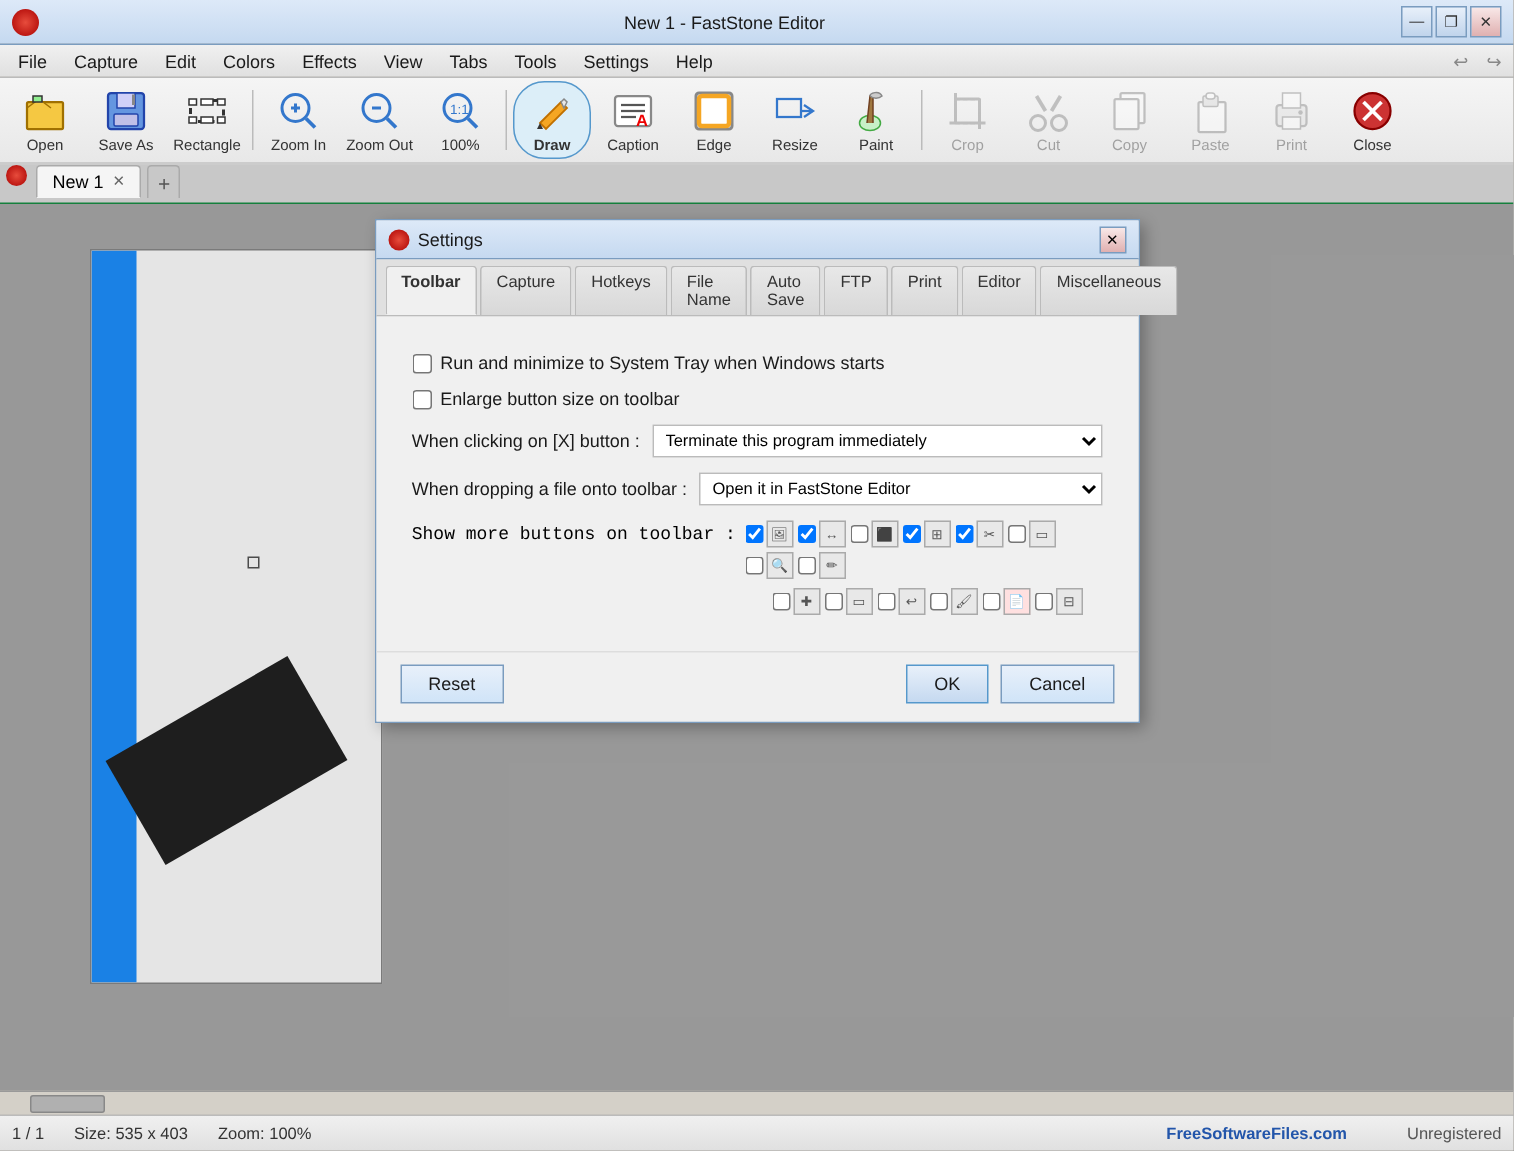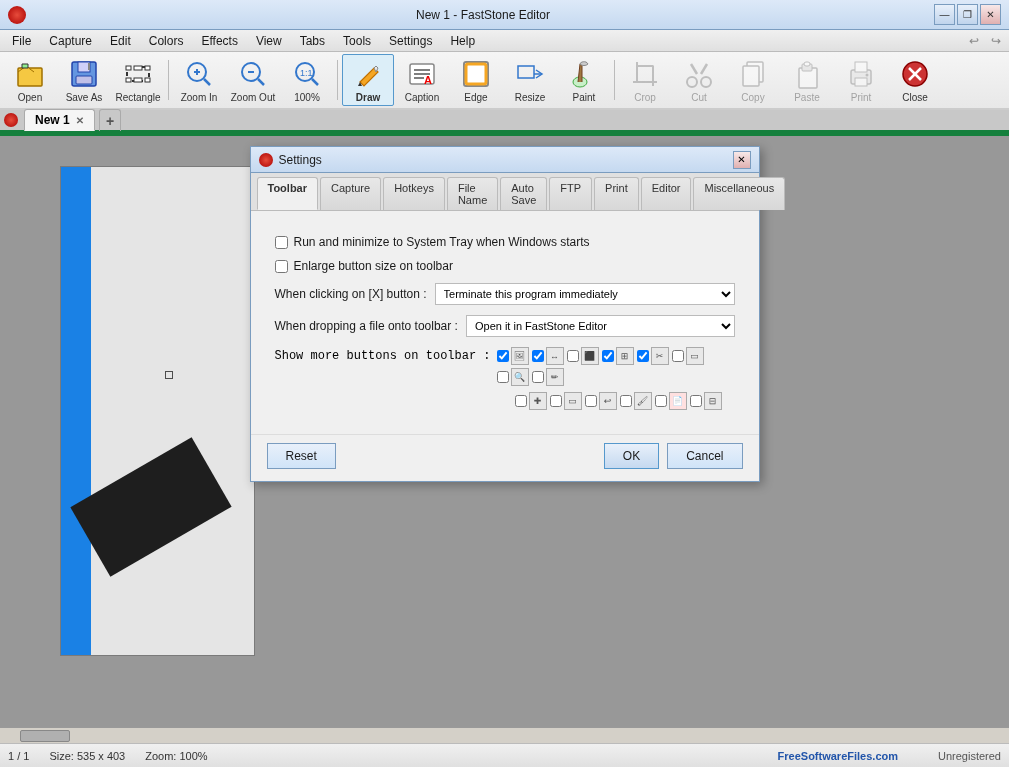--- a/index.html
+++ b/index.html
@@ -15,27 +15,27 @@
 
     
     #menu-bar { background: linear-gradient(to bottom, #f0f0f0, #e0e0e0); height: 22px; display: flex; align-items: center; padding: 0 4px; border-bottom: 1px solid #bbb; gap: 2px; }
     #menu-bar .menu-item { padding: 2px 8px; cursor: pointer; font-size: 12px; color: #1a1a1a; }
     #menu-bar .undo-redo { margin-left: auto; display: flex; gap: 4px; }
     #menu-bar .undo-redo span { font-size: 12px; color: #888; cursor: pointer; padding: 1px 4px; }
 
     
     #toolbar { background: linear-gradient(to bottom, #f5f5f5, #e8e8e8); height: 58px; display: flex; align-items: center; padding: 0 4px; border-bottom: 2px solid #ccc; gap: 2px; }
     .tb-btn { display: flex; flex-direction: column; align-items: center; justify-content: center; width: 52px; height: 52px; cursor: pointer; border: 1px solid transparent; border-radius: 2px; font-size: 10px; color: #333; gap: 2px; }
-    .tb-btn.active { background: #dceef8; border-color: #5598cc; font-weight: bold; }
+    .tb-btn.active { background: #dceef8; border-color: #5598cc; font-weight: bold; border-radius: 21px; }
     .tb-btn.disabled { opacity: 0.4; cursor: default; }
     .tb-btn .tb-icon { width: 32px; height: 32px; display: flex; align-items: center; justify-content: center; }
     .tb-separator { width: 1px; height: 40px; background: #bbb; margin: 0 2px; }
 
     
-    #tab-bar { height: 26px; background: #c8c8c8; display: flex; align-items: center; padding: 0 4px; border-bottom: 6px solid #15803d; font-weight: bold; }
+    #tab-bar { height: 26px; background: #c8c8c8; display: flex; align-items: flex-start; padding: 0 4px; border-bottom: 1px solid #15803d; }
     .tab { display: flex; align-items: center; background: linear-gradient(to bottom, #e8e8e8, #d8d8d8); border: 1px solid #aaa; border-bottom: none; border-radius: 3px 3px 0 0; padding: 3px 10px; font-size: 12px; cursor: pointer; gap: 6px; }
     .tab.active { background: #f5f5f5; border-bottom: 1px solid #f5f5f5; }
     .tab .close-x { font-size: 10px; color: #666; cursor: pointer; }
     .tab-add { background: none; border: 1px solid #aaa; border-bottom: none; border-radius: 3px 3px 0 0; width: 22px; height: 22px; display: flex; align-items: center; justify-content: center; cursor: pointer; margin-left: 4px; font-size: 14px; color: #555; }
 
     
     #main-area { background: #b0b0b0; flex: 1; position: relative; overflow: hidden; height: calc(767px - 30px - 22px - 58px - 26px - 24px); display: flex; }
     #canvas-content { flex: 1; background: #aaaaaa; position: relative; overflow: hidden; }
     #canvas-image { position: absolute; left: 60px; top: 30px; width: 195px; height: 490px; background: white; border: 1px solid #888; overflow: hidden; }
     .img-blue-bar { position: absolute; left: 0; top: 0; width: 30px; height: 100%; background: #1e90ff; }

